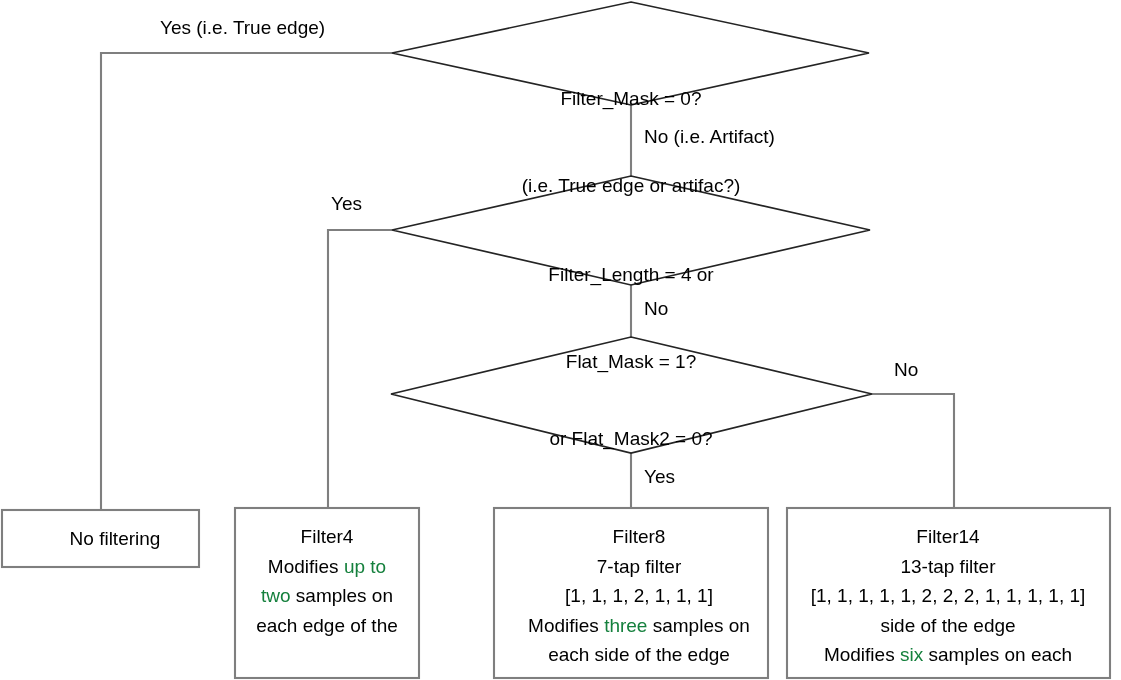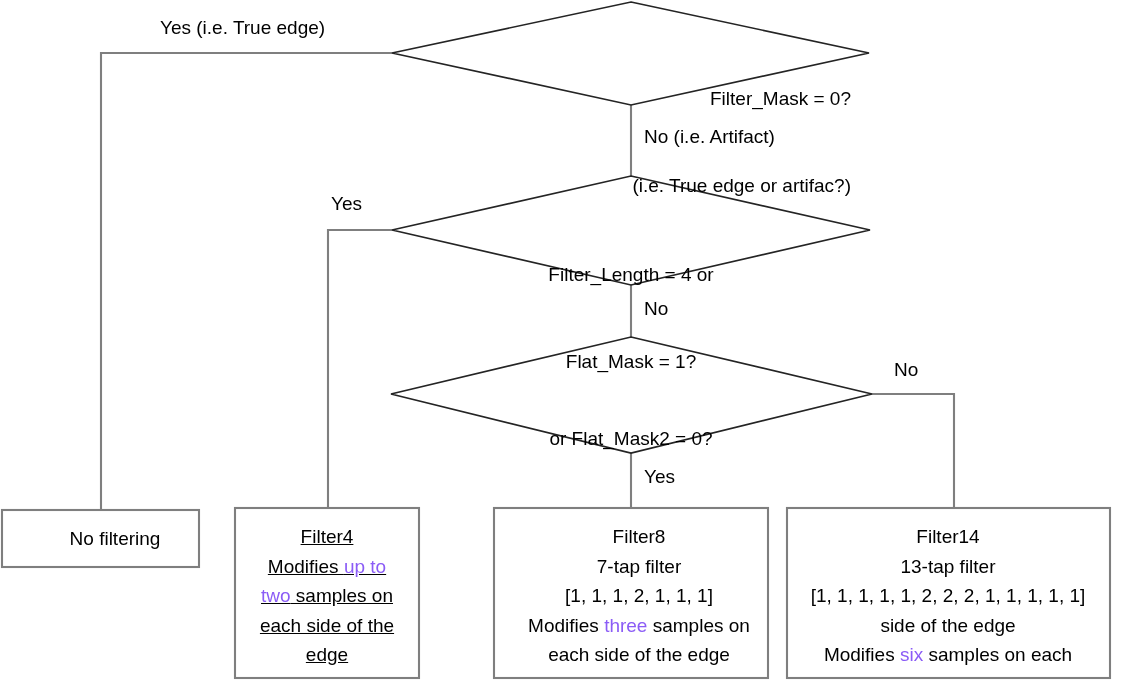--- a/index.html
+++ b/index.html
@@ -61,21 +61,21 @@
     transform: translateX(-50%);
     font-size: 19px;
     line-height: 29.5px;
   }
   .edge-label {
     font-size: 19px;
     line-height: 22px;
     white-space: nowrap;
   }
   .hl {
-    color: #8b5cf6;
+    color: #15803d;
   }
 </style>
 </head>
 <body>
 
 <div id="flowchart-root">
 
   <svg id="flow-svg" viewBox="0 0 1121 680">
 
     <path class="connector" d="M 392 53 L 101 53 L 101 510"></path>
@@ -93,21 +93,21 @@
     <polygon class="diamond-shape" points="631,2 869,53 631,105 392,53"></polygon>
     <polygon class="diamond-shape" points="631,176 870,230 631,285 392,230"></polygon>
     <polygon class="diamond-shape" points="631,337 872,394 631,453 391,394"></polygon>
 
     <rect class="box-rect" x="2" y="510" width="197" height="57"></rect>
     <rect class="box-rect" x="235" y="508" width="184" height="170"></rect>
     <rect class="box-rect" x="494" y="508" width="274" height="170"></rect>
     <rect class="box-rect" x="787" y="508" width="323" height="170"></rect>
   </svg>
 
-  <div class="txt diamond-text" style="left:631px; top:26px; width:440px;text-align:right;">
+  <div class="txt diamond-text" style="left:631px; top:26px; width:440px;">
     <div>Filter_Mask = 0?</div>
     <div>(i.e. True edge or artifac?)</div>
   </div>
 
   <div class="txt diamond-text" style="left:631px; top:202px; width:440px;">
     <div>Filter_Length = 4 or</div>
     <div>Flat_Mask = 1?</div>
   </div>
 
   <div class="txt diamond-text" style="left:631px; top:366px; width:440px;">
@@ -121,19 +121,19 @@
   <div class="txt edge-label" style="left:331px; top:193px;">Yes</div>
 
   <div class="txt edge-label" style="left:644px; top:298px;">No</div>
 
   <div class="txt edge-label" style="left:894px; top:359px;">No</div>
 
   <div class="txt edge-label" style="left:644px; top:466px;">Yes</div>
 
   <div class="txt box-text" style="left:100px; top:524px; width:195px;padding-left:30px;"><div><span>No filtering</span></div></div>
 
-  <div class="txt box-text" style="left:327px; top:522px; width:200px;text-decoration:underline;"><div><span>Filter4</span></div><div><span>Modifies </span><span class="hl">up to</span></div><div><span class="hl">two</span><span> samples on</span></div><div><span>each side of the</span></div><div><span>edge</span></div></div>
+  <div class="txt box-text" style="left:327px; top:522px; width:200px;"><div><span>Filter4</span></div><div><span>Modifies </span><span class="hl">up to</span></div><div><span class="hl">two</span><span> samples on</span></div><div><span>each edge of the</span></div></div>
 
   <div class="txt box-text" style="left:631px; top:522px; width:307px;padding-left:16px;"><div><span>Filter8</span></div><div><span>7-tap filter</span></div><div><span>[1, 1, 1, 2, 1, 1, 1]</span></div><div><span>Modifies </span><span class="hl">three</span><span> samples on</span></div><div><span>each side of the edge</span></div></div>
 
   <div class="txt box-text" style="left:948px; top:522px; width:353px;"><div><span>Filter14</span></div><div><span>13-tap filter</span></div><div><span>[1, 1, 1, 1, 1, 2, 2, 2, 1, 1, 1, 1, 1]</span></div><div><span>side of the edge</span></div><div><span>Modifies </span><span class="hl">six</span><span> samples on each</span></div></div>
 
 </div>
 
 </body></html>

